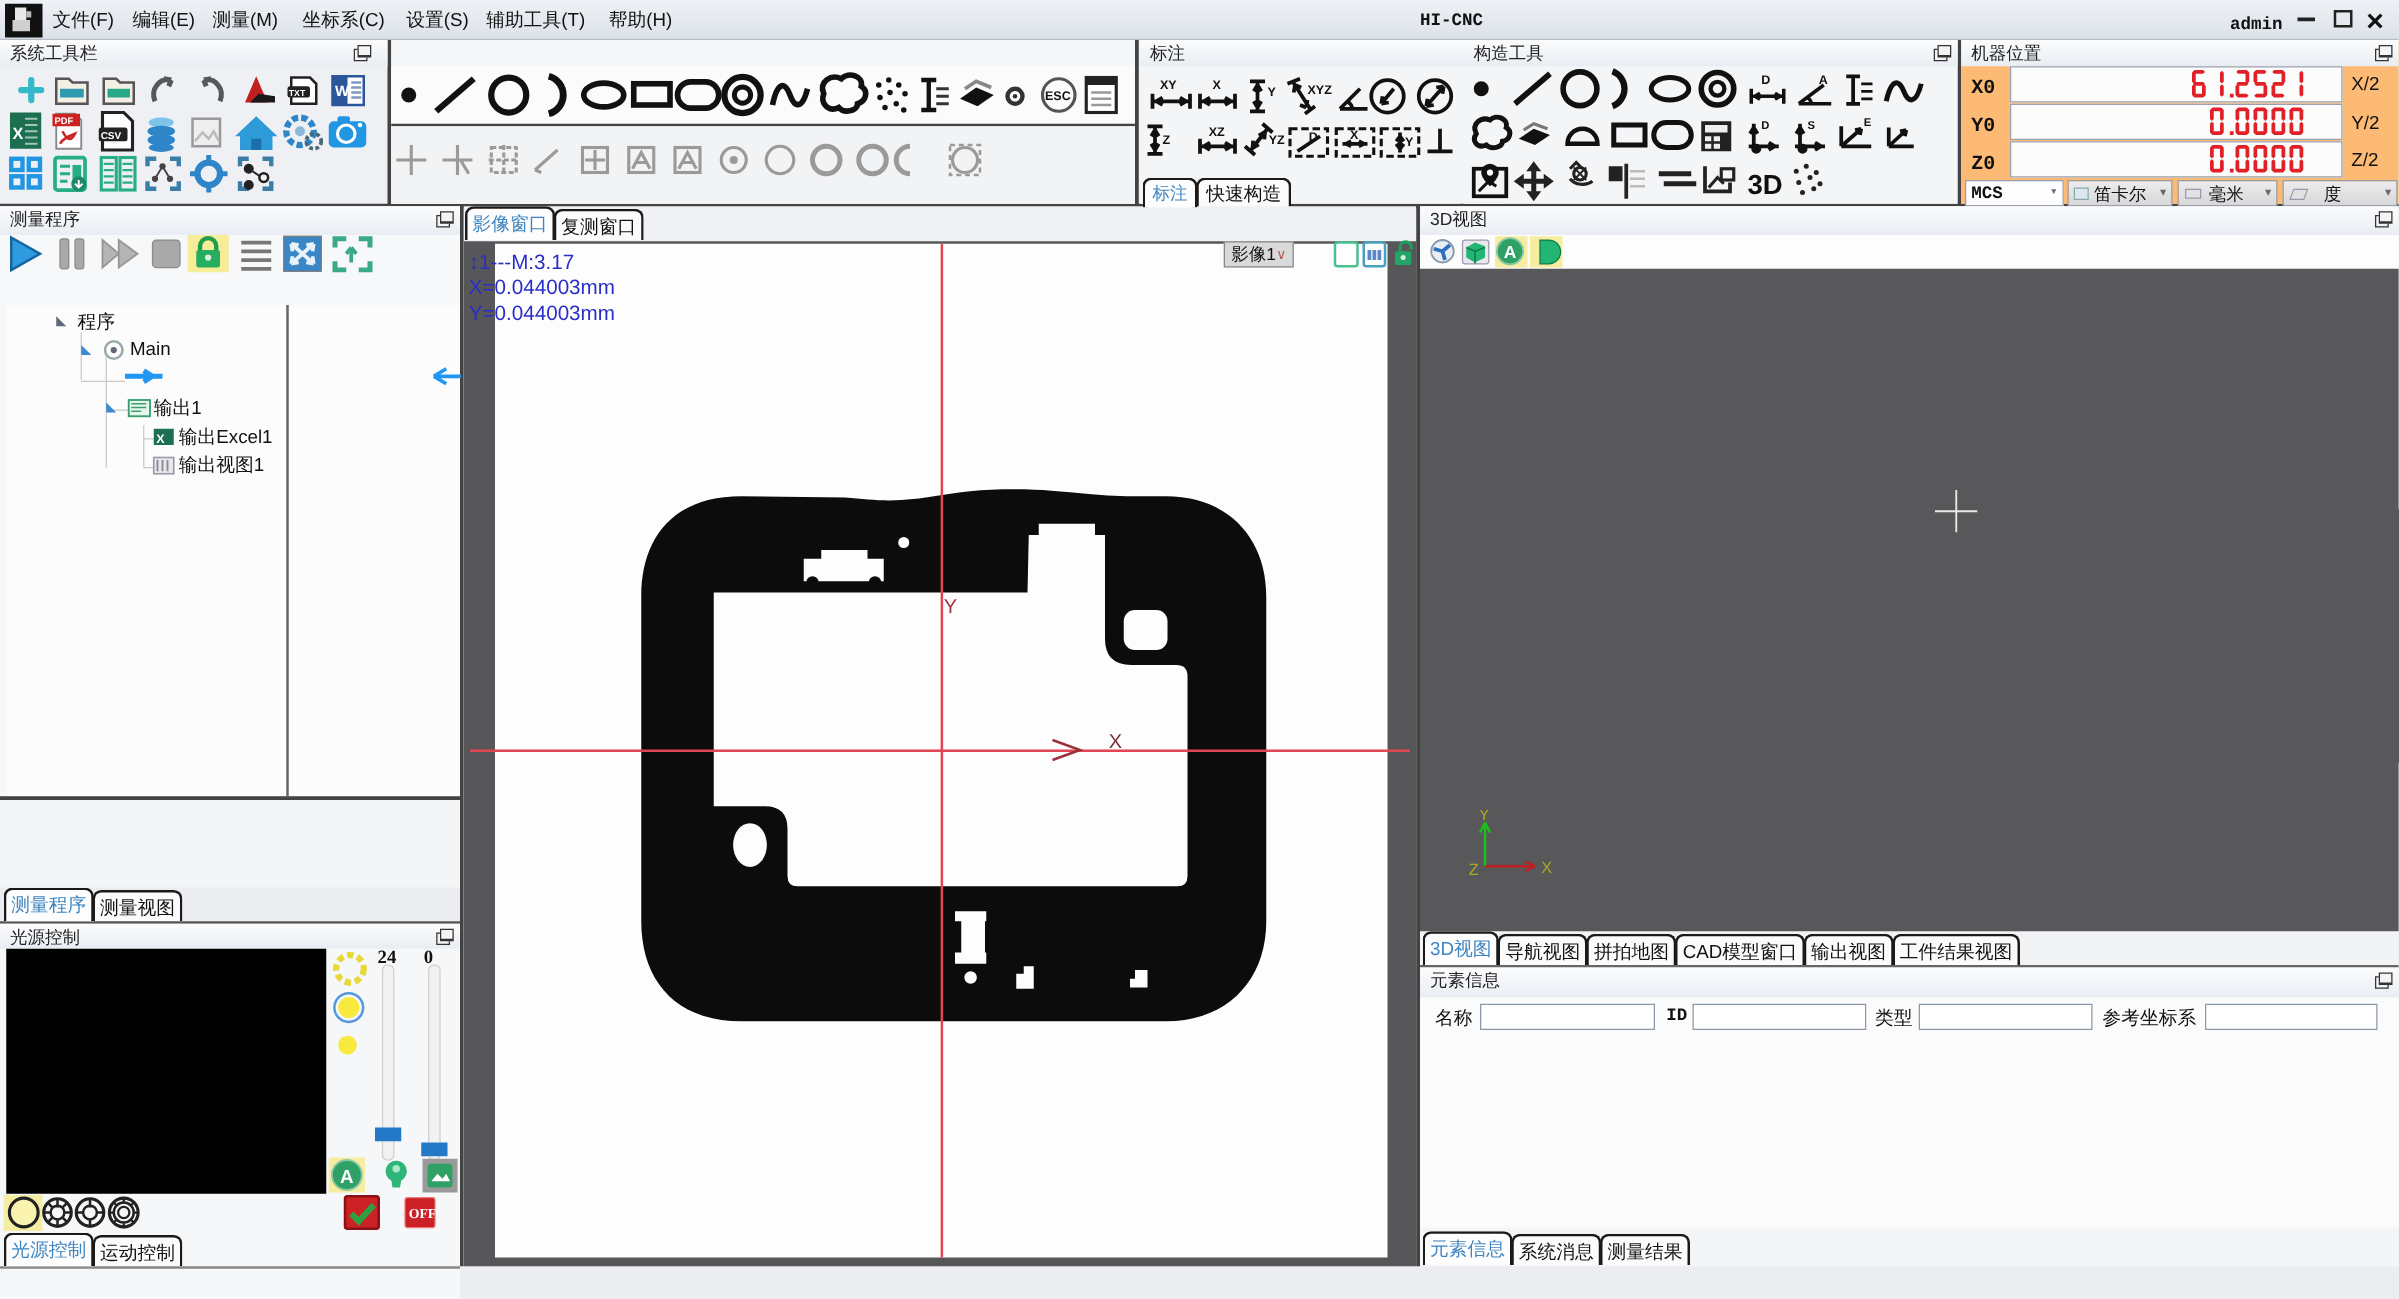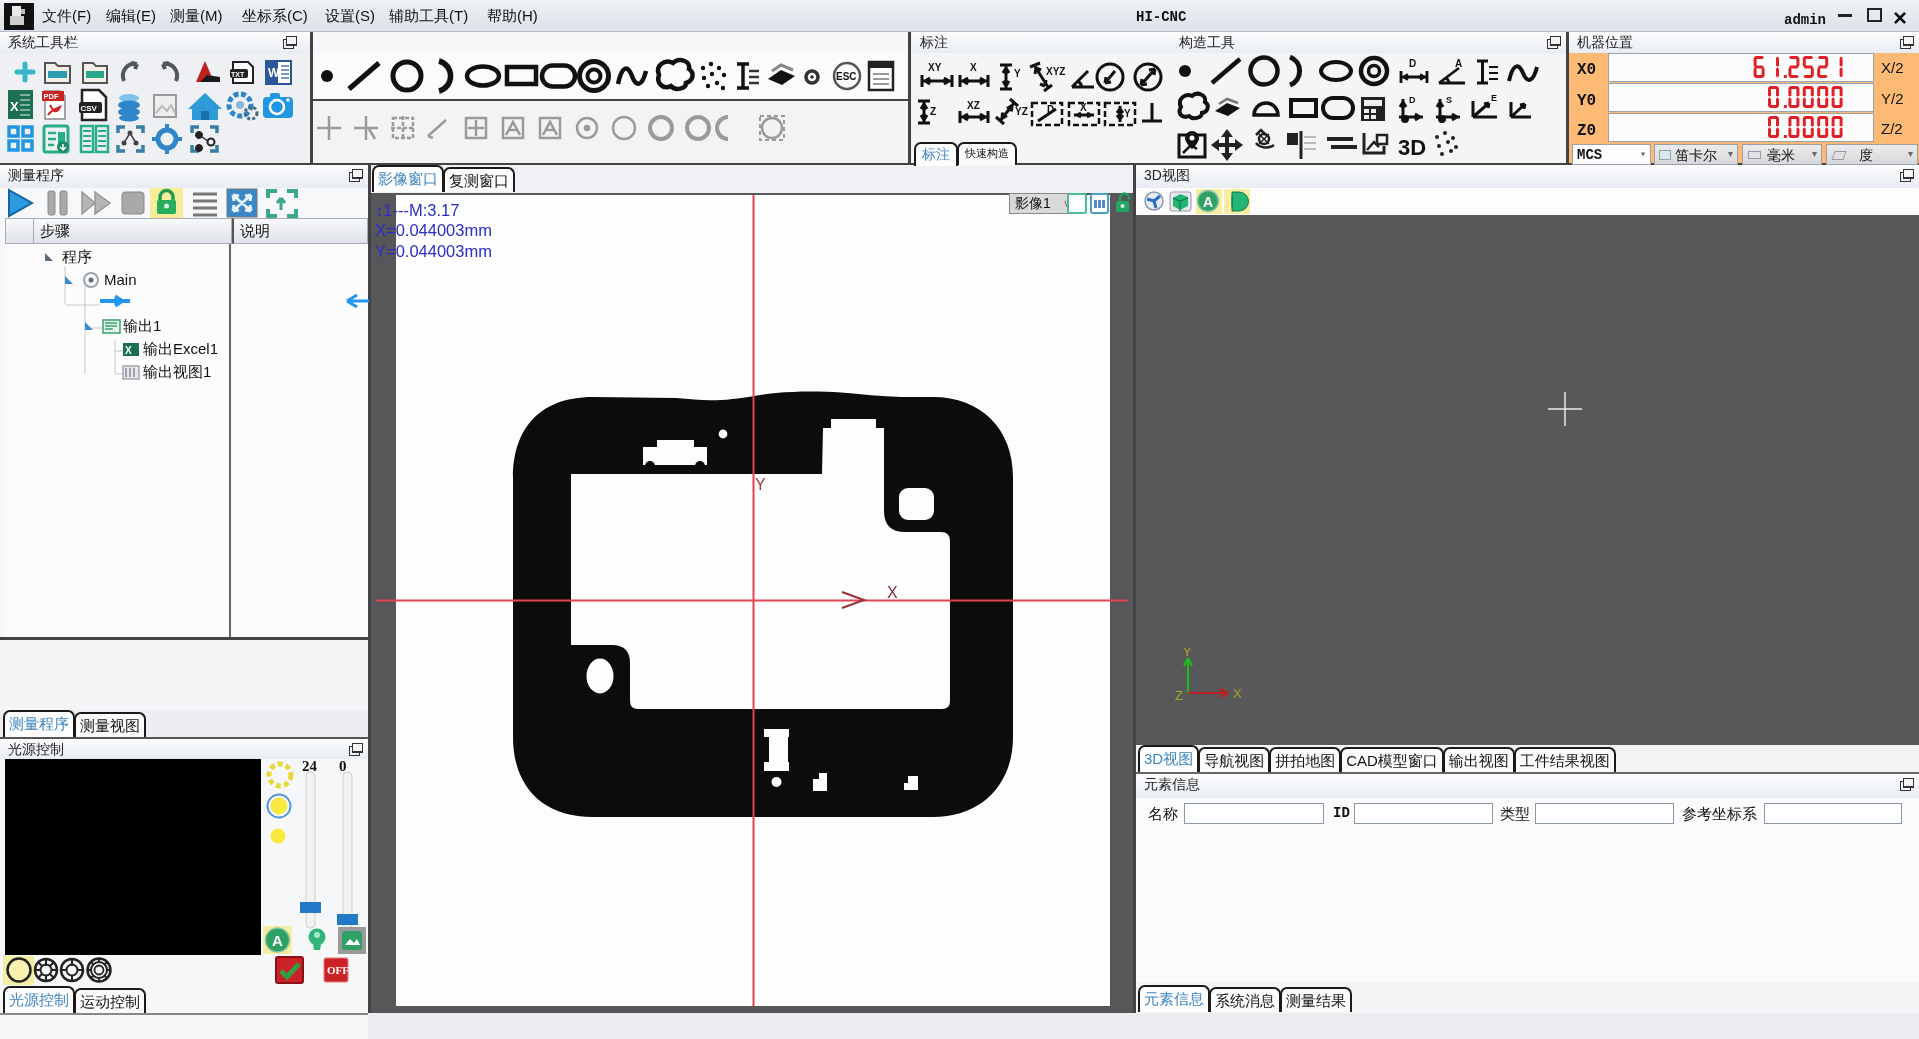--- a/index.html
+++ b/index.html
@@ -248,21 +248,21 @@
               <text x="55" y="56">XZ</text>
               <text x="103" y="62">YZ</text>
         <text x="135" y="60">D</text>
               <text x="168" y="58">X</text>
               <text x="212" y="64">Y</text>
       </g>
     </svg>
         </div>
     <div class="tabs" style="left:2px;top:110px">
       <div class="tab act" style="font-size:14px;padding:2px 6px 0 6px;height:24px">标注</div>
-      <div class="tab" style="font-size:11px;padding:2px 6px 0 6px;height:24px">快速构造</div>
+      <div class="tab" style="font-size:15px;padding:2px 6px 0 6px;height:24px">快速构造</div>
     </div>
   </div>
 
   <div class="abs" style="left:1171px;top:0;width:395px;height:131px;background:#f4f5f7">
     <div class="cap">构造工具<span class="wico"></span></div>
     <div id="contool" class="abs" style="left:0;top:21px;width:395px;height:110px">
           <svg width="395" height="110">
       <circle cx="14" cy="18" r="6" fill="#111"></circle>
       <line x1="41" y1="30" x2="69" y2="6" stroke="#111" stroke-width="4.5"></line>
       <circle cx="93" cy="18" r="13.5" fill="none" stroke="#111" stroke-width="4.5"></circle>
@@ -492,25 +492,20 @@
             </g>
       <rect x="227" y="1" width="30" height="28" fill="#3a87c8" stroke="#777"></rect>
             <path d="M233 7 L251 23 M251 7 L233 23 M233 7 l6 1 M233 7 l1 6 M251 7 l-6 1 M251 7 l-1 6 M233 23 l6 -1 M233 23 l1 -6 M251 23 l-6 -1 M251 23 l-1 -6" stroke="#e8f2fa" stroke-width="3" fill="none"></path>
       <g stroke="#3aa98a" stroke-width="4" fill="none">
               <path d="M268 10 v-7 h9 M287 3 h9 v7 M296 21 v7 h-9 M277 28 h-9 v-7"></path>
               <path d="M281 10 v12 M281 10 l-4 5 M281 10 l4 5" stroke-width="3"></path>
             </g>
     </svg>
         </div>
 
-    <div class="abs" style="left:5px;top:53px;width:363px;height:26px">
-      <div class="abs" style="left:0;top:0;width:29px;height:26px;background:linear-gradient(#f8f9fa,#dfe3e8);border:1px solid #a8adb5"></div>
-      <div class="abs" style="left:29px;top:0;width:198px;height:26px;background:linear-gradient(#f8f9fa,#dfe3e8);border:1px solid #a8adb5;border-left:none;padding:3px 0 0 6px">步骤</div>
-      <div class="abs" style="left:227px;top:0;width:136px;height:26px;background:linear-gradient(#f8f9fa,#dfe3e8);border:1px solid #a8adb5;border-left:2px solid #555;padding:3px 0 0 6px">说明</div>
-    </div>
 
     <div class="abs" style="left:5px;top:79px;width:363px;height:393px;background:#fcfcfd">
       <div class="abs" style="left:224px;top:0;width:2px;height:393px;background:#666"></div>
       <div id="tree" class="abs" style="left:0;top:0;width:224px;height:393px;font-size:15px">
         <svg class="abs" style="left:0;top:0" width="224" height="150">
           <g stroke="#c8c8c8" stroke-width="1">
                 <path d="M60 22 V60 M60 61 H95 M80 38 V84 M80 84 H98 M80 84 V130 M110 96 V130 M110 107 H118 M110 130 H118"></path>
               </g>
           <path d="M40 9 l8 8 v-8 Z" fill="#5a6a7a" transform="rotate(180 44 13)"></path>
           <path d="M60 32 l8 8 v-8 Z" fill="#3a8ad0" transform="rotate(180 64 36)"></path>
@@ -642,21 +637,21 @@
 
       <line x1="382.5" y1="2" x2="382.5" y2="813" stroke="#e24552" stroke-width="2"></line>
       <line x1="5" y1="407.5" x2="757" y2="407.5" stroke="#e24552" stroke-width="2"></line>
       <path d="M471 399 L493 407 L471 415" fill="none" stroke="#99303a" stroke-width="2"></path>
       <text x="384" y="297" fill="#a03540" font-size="16" font-family="Liberation Sans">Y</text>
       <text x="516" y="405" fill="#7d3038" font-size="16" font-family="Liberation Sans">X</text>
     </svg>
 
     <div class="abs" style="left:4px;top:7px;color:#2a2ec8;font-size:16.5px;line-height:20.3px">↕1---M:3.17<br>X=0.044003mm<br>Y=0.044003mm</div>
 
-    <div class="abs" style="left:638px;top:0;width:68px;height:21px;background:#d9d9d9;border:1px solid #888;font-size:14px;padding:1px 0 0 5px">影像1<span style="position:absolute;right:5px;top:3px;font-size:11px;color:#b05a5a">∨</span></div>
+    <div class="abs" style="left:608px;top:0;width:56px;height:21px;background:#d9d9d9;border:1px solid #888;font-size:14px;padding:1px 0 0 5px">影像1<span style="position:absolute;right:5px;top:3px;font-size:11px;color:#b05a5a">∨</span></div>
     <div class="abs" style="left:696px;top:0;width:20px;height:21px;background:#fff;border:2px solid #49c08f;border-radius:3px"></div>
     <div class="abs" style="left:719px;top:0;width:19px;height:21px;background:#fff;border:2px solid #49a0c0;border-radius:3px">
           <svg width="15" height="17">
             <rect x="2" y="5" width="3" height="8" fill="#5b87c5"></rect>
             <rect x="6" y="5" width="3" height="8" fill="#5b87c5"></rect>
             <rect x="10" y="5" width="3" height="8" fill="#5b87c5"></rect>
           </svg>
         </div>
     <svg class="abs" style="left:742px;top:-2px" width="20" height="24">
           <path d="M7 10 V7 a4.5 4.5 0 0 1 9 0 v1.5" stroke="#1f9e5f" stroke-width="2.5" fill="none"></path>

